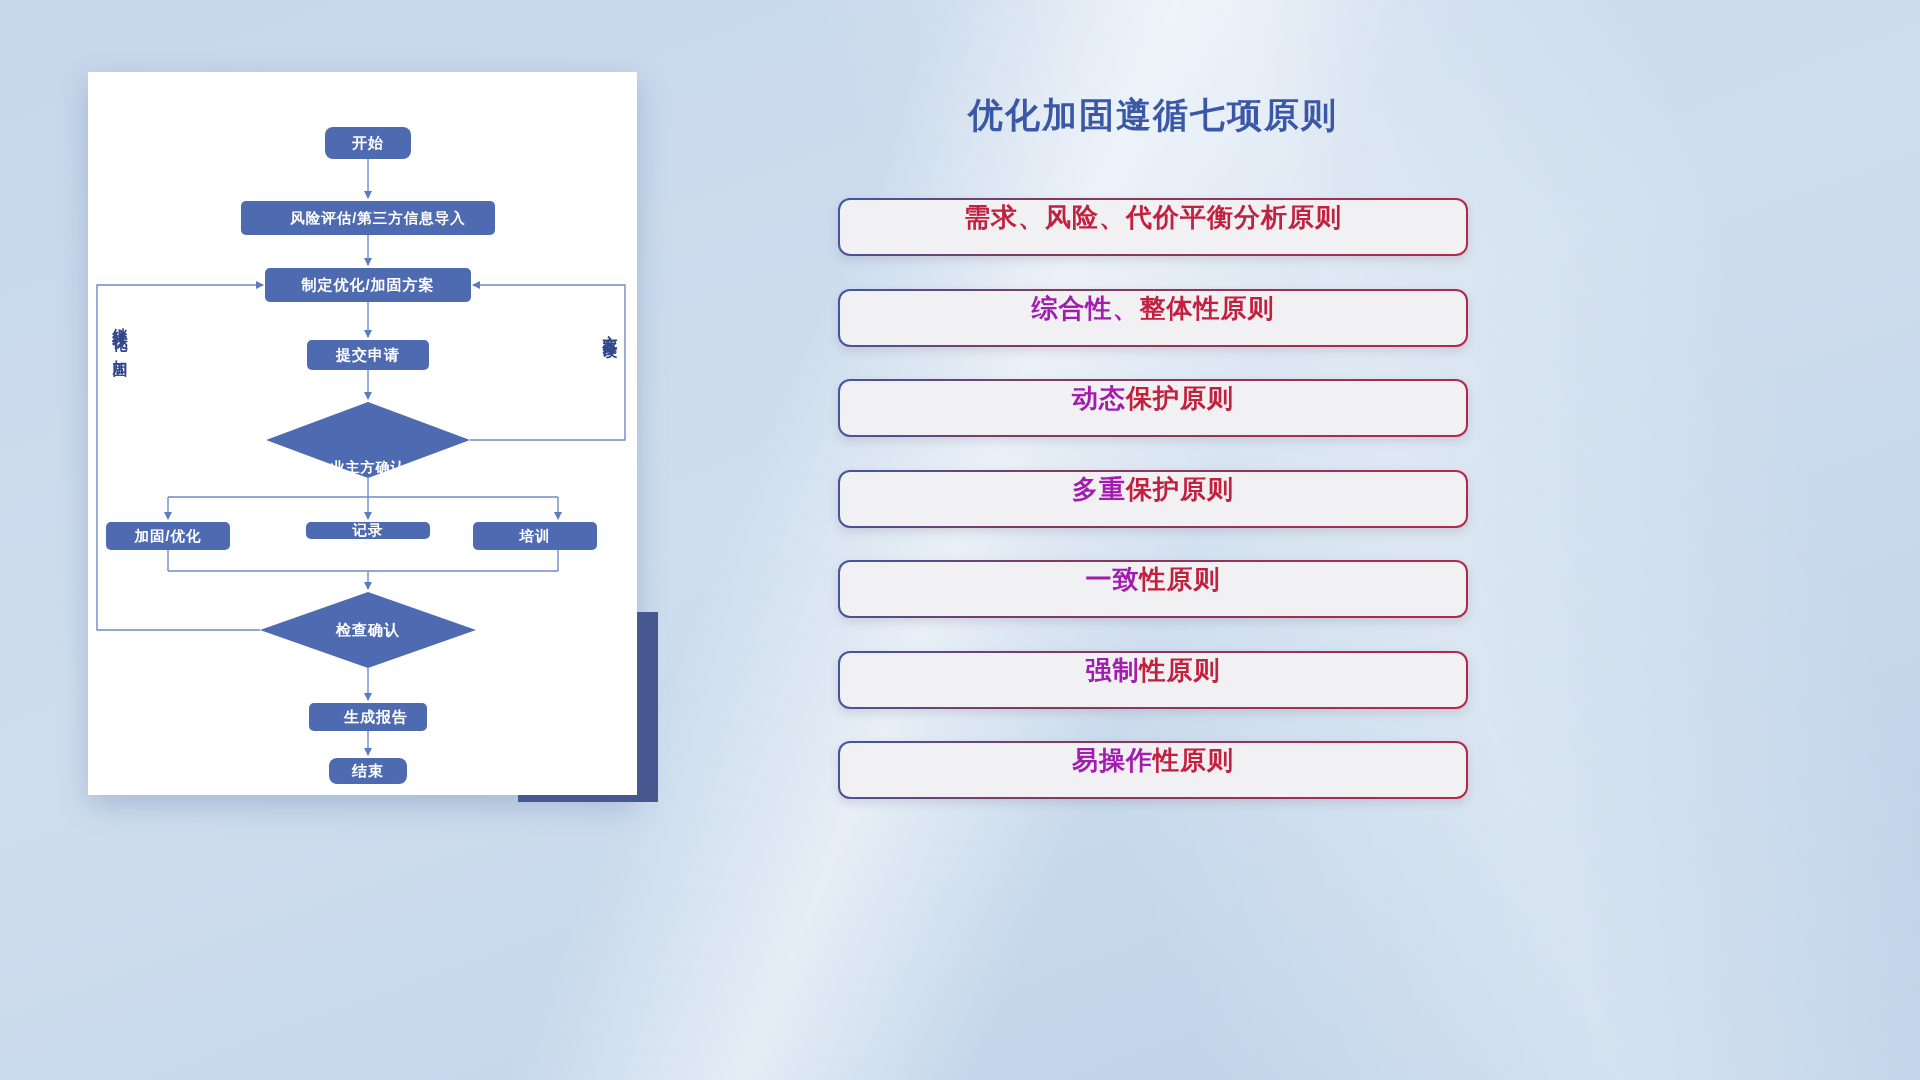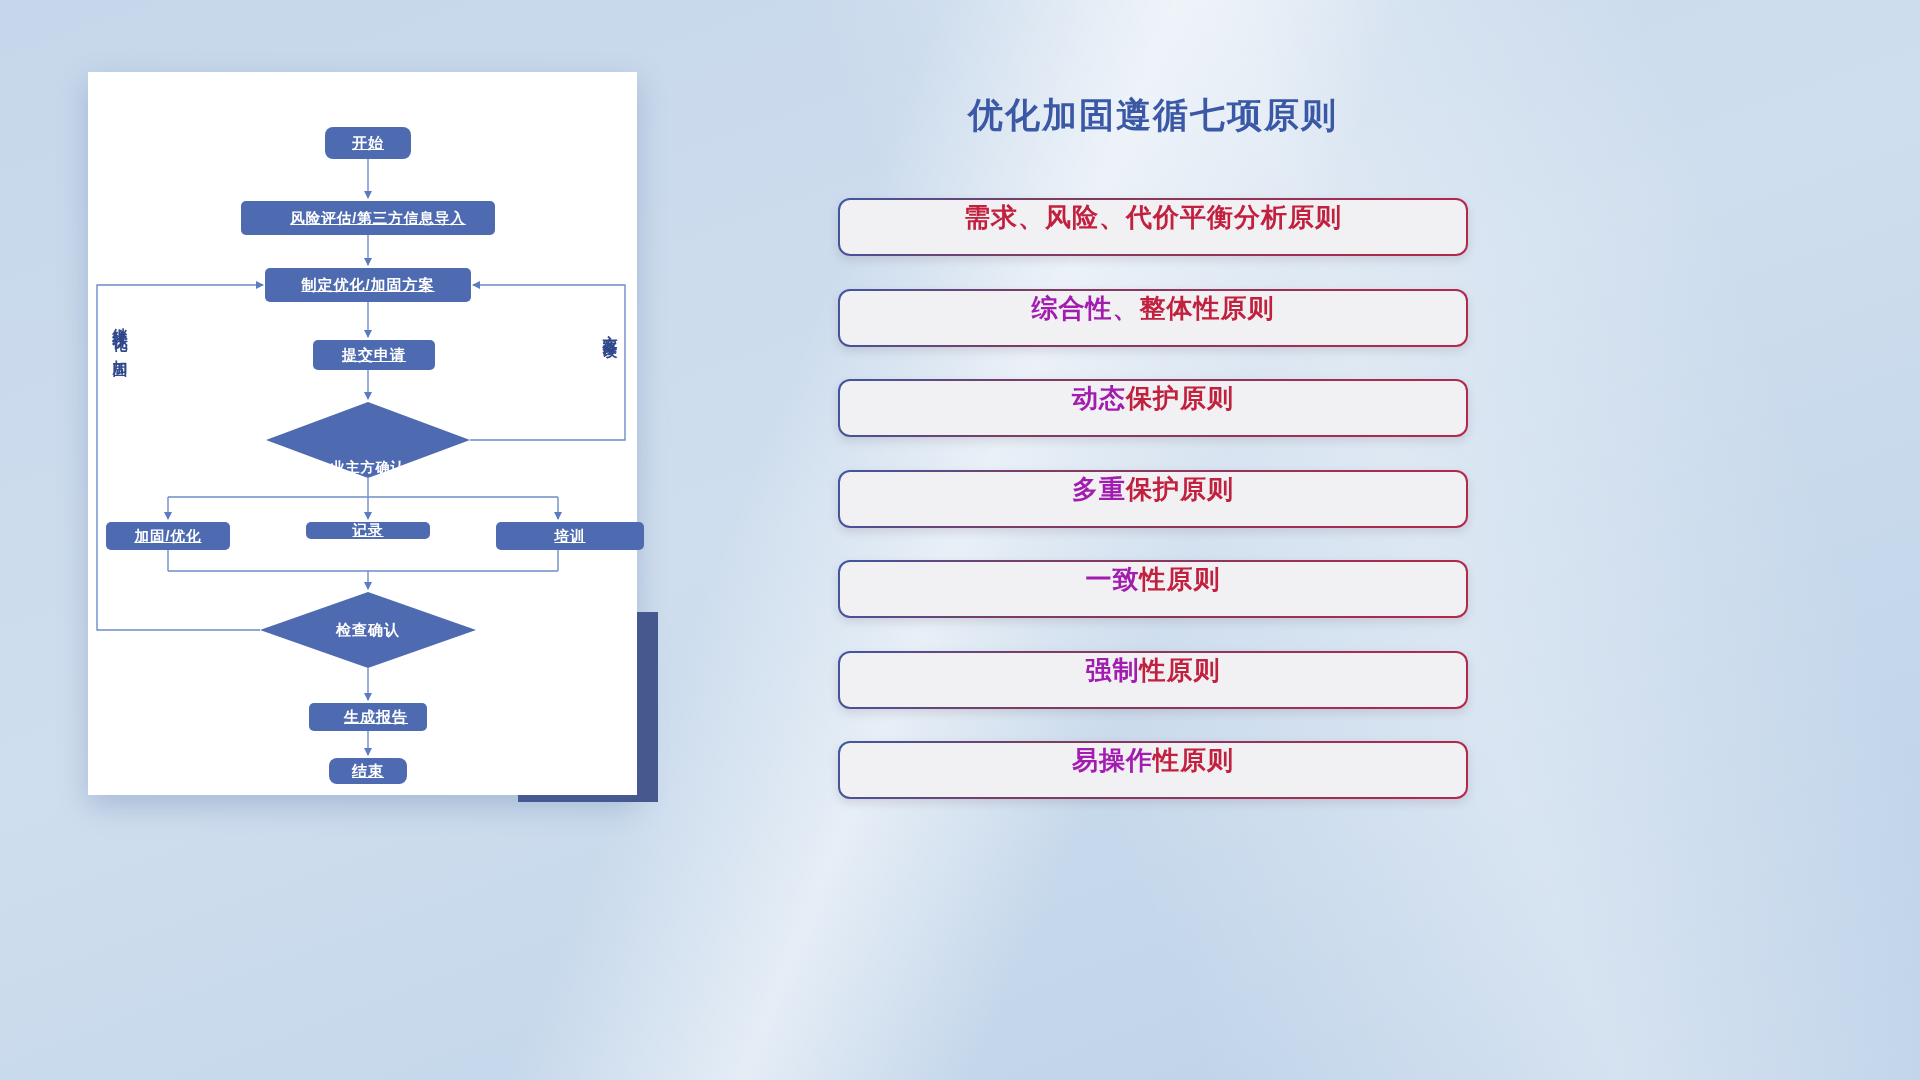--- a/index.html
+++ b/index.html
@@ -24,21 +24,21 @@
     position: absolute; left: 88px; top: 72px; width: 549px; height: 723px;
     background: #ffffff; z-index: 2;
     box-shadow: 0 10px 28px rgba(70, 95, 150, 0.28);
   }
   .flow-svg { position: absolute; left: 0; top: 0; z-index: 1; }
   .flow-node {
     position: absolute; z-index: 2; box-sizing: border-box;
     display: flex; align-items: center; justify-content: center;
     background: #4e6bb1; color: #ffffff;
     font-size: 15px; font-weight: 600; letter-spacing: 1px;
-    border-radius: 5px; white-space: nowrap; text-decoration: underline;
+    border-radius: 5px; white-space: nowrap;
   }
   .flow-node.pill { border-radius: 8px; }
   .diamond-label {
     position: absolute; z-index: 3;
     display: flex; align-items: center; justify-content: center;
     color: #ffffff; font-size: 14px; font-weight: 600; letter-spacing: 1px;
     white-space: nowrap;
   }
   .vlabel {
     position: absolute; z-index: 3;
@@ -107,29 +107,29 @@
       <polygon points="178,368 280,330 382,368 280,406" fill="#4e6bb1"></polygon>
       <polygon points="172,558 280,520 388,558 280,596" fill="#4e6bb1"></polygon>
     </svg>
 
     <div class="flow-node pill" style="left:237px; top:55px; width:86px; height:32px;">开始</div>
 
     <div class="flow-node" style="left:153px; top:129px; width:254px; height:34px; font-size:14.5px;padding-left:20px;">风险评估/第三方信息导入</div>
 
     <div class="flow-node" style="left:177px; top:196px; width:206px; height:34px;">制定优化/加固方案</div>
 
-    <div class="flow-node" style="left:225px; top:268px; width:122px; height:30px;">提交申请</div>
+    <div class="flow-node" style="left:219px; top:268px; width:122px; height:30px;">提交申请</div>
 
     <div class="diamond-label" style="left:200px; top:354px; width:160px; height:28px;margin-top:28px;">业主方确认</div>
 
     <div class="flow-node" style="left:18px; top:450px; width:124px; height:28px; font-size:14.5px;">加固/优化</div>
 
     <div class="flow-node" style="left:218px; top:450px; width:124px; height:17px; font-size:14.5px;">记录</div>
 
-    <div class="flow-node" style="left:408px; top:450px; width:148px; height:28px; font-size:14.5px;">培训</div>
+    <div class="flow-node" style="left:385px; top:450px; width:124px; height:28px; font-size:14.5px;">培训</div>
 
     <div class="diamond-label" style="left:200px; top:544px; width:160px; height:28px; font-size:15px;">检查确认</div>
 
     <div class="flow-node" style="left:221px; top:631px; width:118px; height:28px;padding-left:16px;">生成报告</div>
 
     <div class="flow-node pill" style="left:241px; top:686px; width:78px; height:26px;">结束</div>
 
     <div class="vlabel" style="left:22px; top:244px;">继续优化/加固</div>
 
     <div class="vlabel" style="left:512px; top:250px;">方案修改</div>

